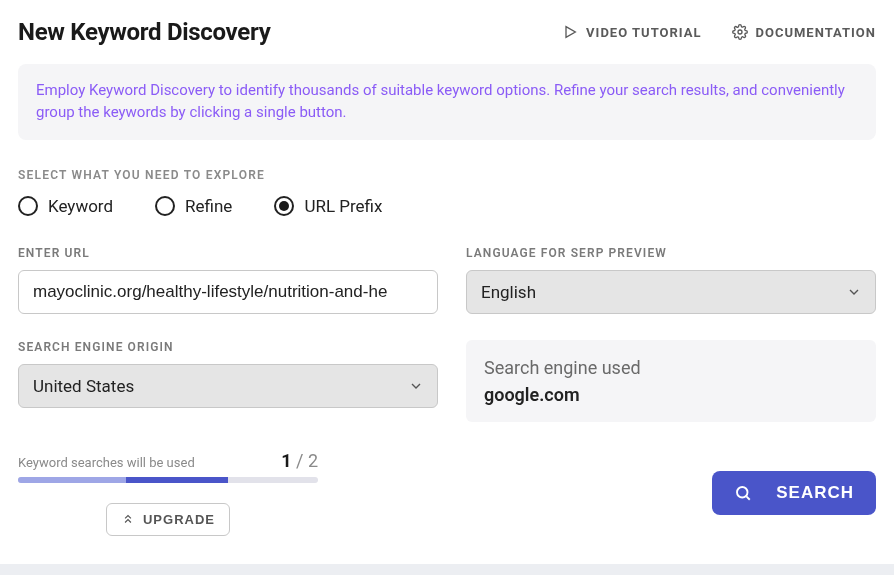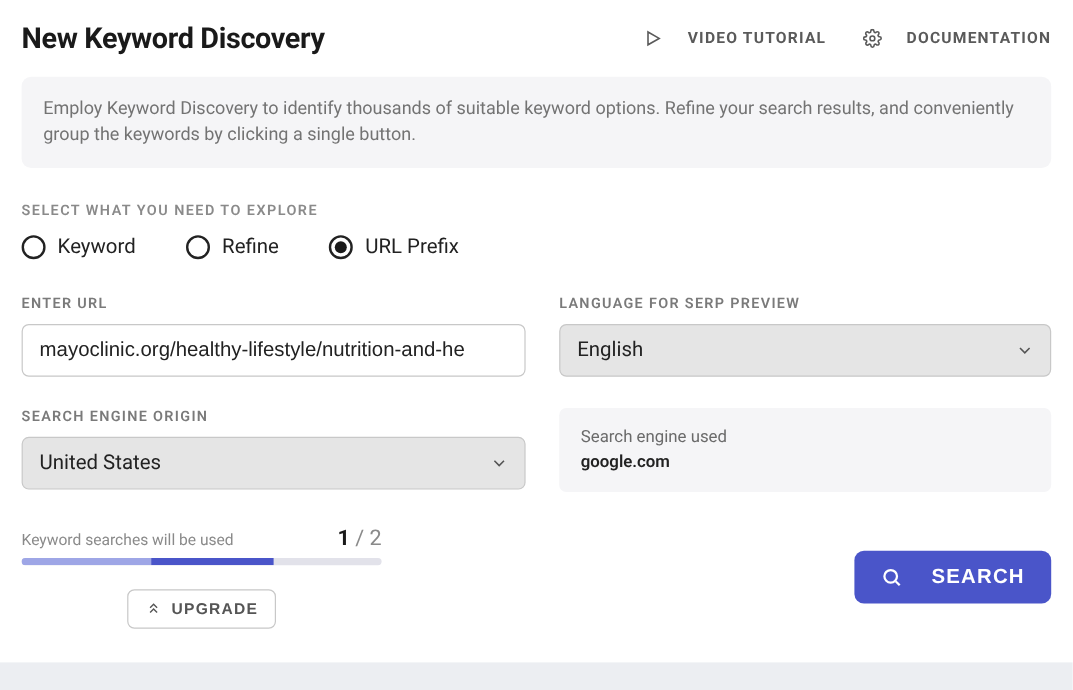--- a/index.html
+++ b/index.html
@@ -18,35 +18,35 @@
 }
 .page-title {
   font-size: 24px;
   font-weight: 700;
   letter-spacing: -0.3px;
 }
 .header-links { display: flex; gap: 30px; }
 .header-link {
   display: flex;
   align-items: center;
-  gap: 21px;
+  gap: 8px;
   font-size: 13px;
   font-weight: 700;
   letter-spacing: 1px;
   color: #5a5a5a;
   cursor: pointer;
 }
 .header-link svg { width: 16px; height: 16px; }
 .info-box {
   background: #f5f5f7;
   border-radius: 8px;
   padding: 16px 18px;
   font-size: 15px;
   line-height: 1.45;
-  color: #737373;
+  color: #8b5cf6;
   margin-bottom: 28px;
 }
 .section-label {
   font-size: 12px;
   font-weight: 600;
   letter-spacing: 1.2px;
   color: #8a8a8a;
   margin-bottom: 14px;
 }
 .radio-group {
@@ -126,21 +126,21 @@
   right: 14px;
   top: 50%;
   transform: translateY(-50%);
   pointer-events: none;
   color: #555;
 }
 .engine-box {
   background: #f5f5f7;
   border-radius: 6px;
   padding: 14px 18px;
-  font-size: 14px;
+  font-size: 18px;
   line-height: 1.5;
 }
 .engine-box .lbl { color: #6a6a6a; }
 .engine-box .val { color: #222; font-weight: 600; }
 .footer-row {
   display: flex;
   justify-content: space-between;
   align-items: center;
   margin-top: 28px;
   margin-bottom: 28px;

